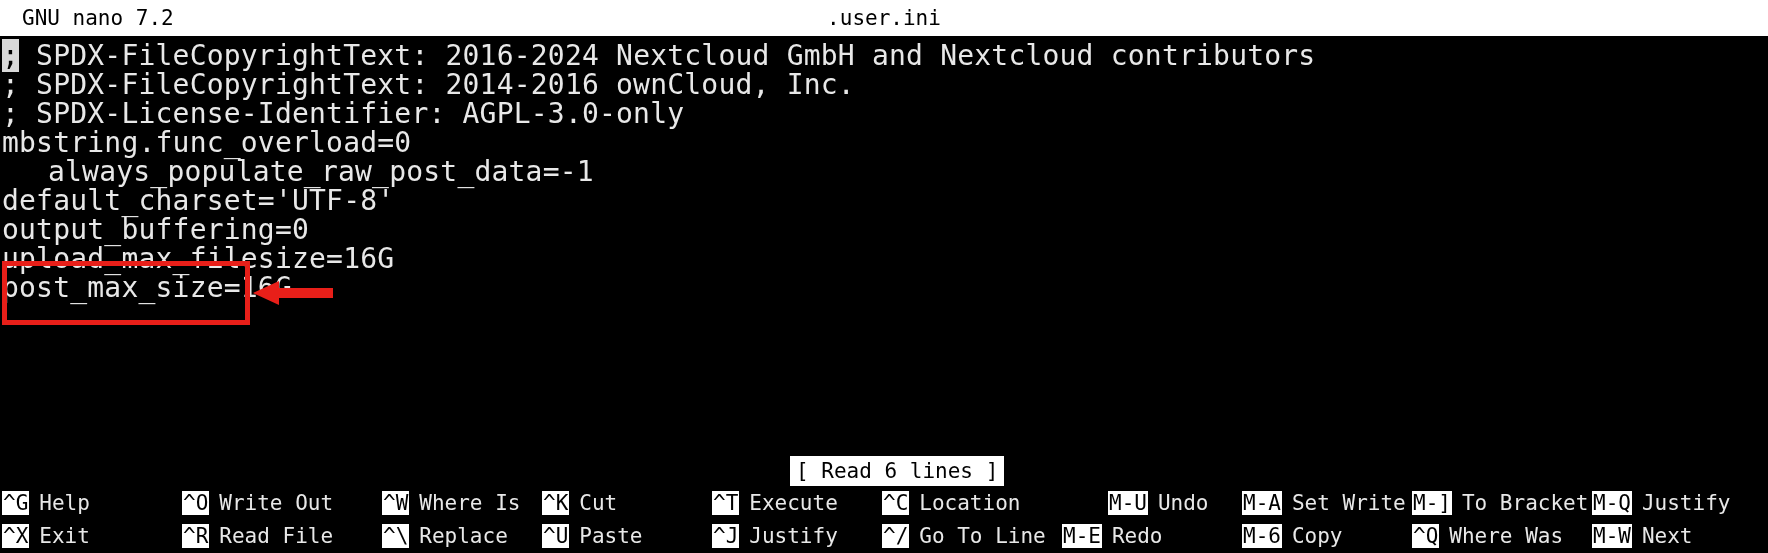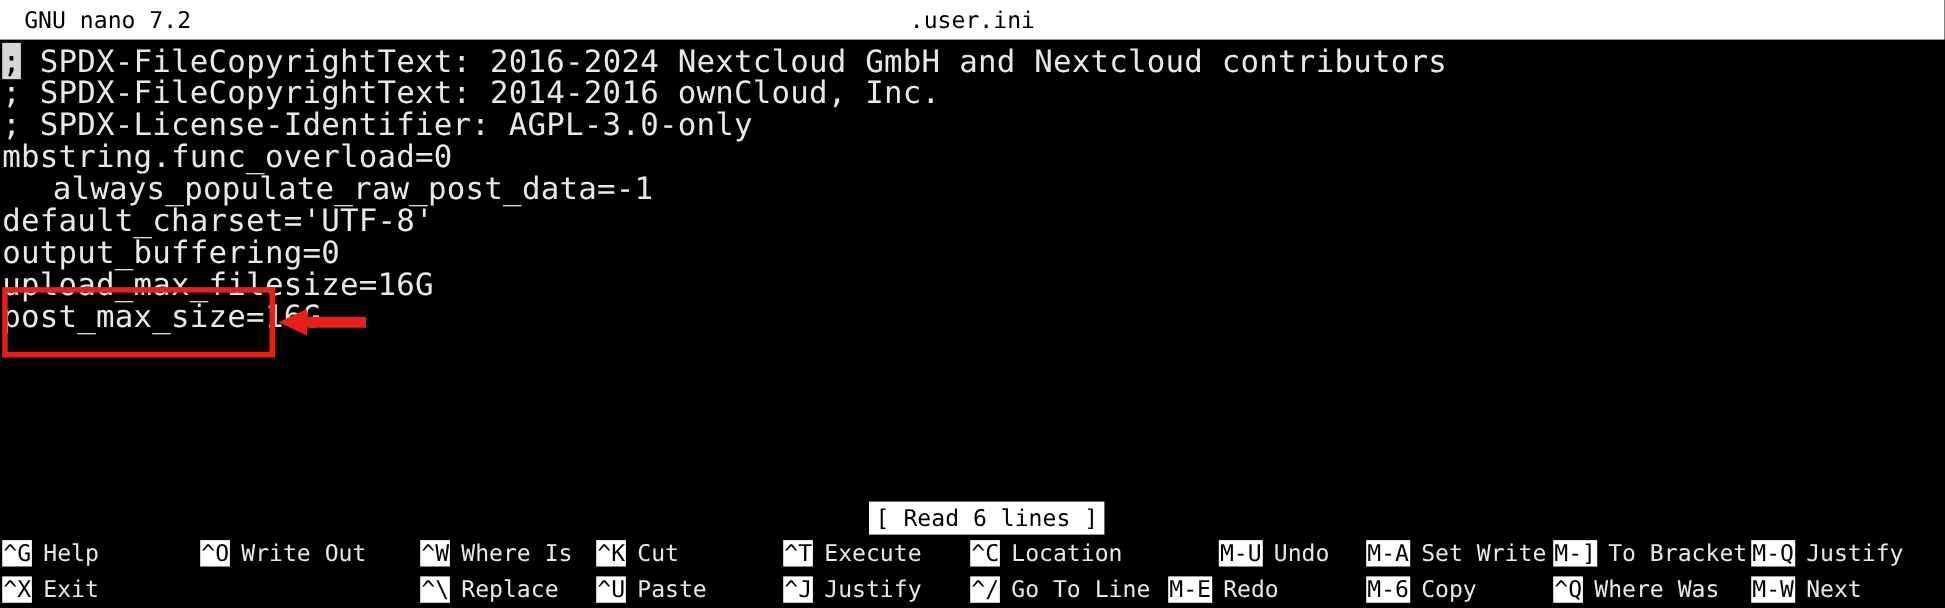--- a/index.html
+++ b/index.html
@@ -161,20 +161,21 @@
         <div class="sc-item" style="left: 542px;"><span class="sc-key">^K</span><span class="sc-label">Cut</span></div>
         <div class="sc-item" style="left: 712px;"><span class="sc-key">^T</span><span class="sc-label">Execute</span></div>
         <div class="sc-item" style="left: 882px;"><span class="sc-key">^C</span><span class="sc-label">Location</span></div>
         <div class="sc-item" style="left: 1062px; padding-left: 46px;"><span class="sc-key">M-U</span><span class="sc-label">Undo</span></div>
         <div class="sc-item" style="left: 1242px;"><span class="sc-key">M-A</span><span class="sc-label">Set Write</span></div>
         <div class="sc-item" style="left: 1412px;"><span class="sc-key">M-]</span><span class="sc-label">To Bracket</span></div>
         <div class="sc-item" style="left: 1592px;"><span class="sc-key">M-Q</span><span class="sc-label">Justify</span></div>
       </div>
     <div class="sc-row row1" id="sc-row-2">
         <div class="sc-item" style="left: 2px;"><span class="sc-key">^X</span><span class="sc-label">Exit</span></div>
+        <div class="sc-item" style="left: 182px;"><span class="sc-key">^R</span><span class="sc-label">Read File</span></div>
         <div class="sc-item" style="left: 382px;"><span class="sc-key">^\</span><span class="sc-label">Replace</span></div>
         <div class="sc-item" style="left: 542px;"><span class="sc-key">^U</span><span class="sc-label">Paste</span></div>
         <div class="sc-item" style="left: 712px;"><span class="sc-key">^J</span><span class="sc-label">Justify</span></div>
         <div class="sc-item" style="left: 882px;"><span class="sc-key">^/</span><span class="sc-label">Go To Line</span></div>
         <div class="sc-item" style="left: 1062px;"><span class="sc-key">M-E</span><span class="sc-label">Redo</span></div>
         <div class="sc-item" style="left: 1242px;"><span class="sc-key">M-6</span><span class="sc-label">Copy</span></div>
         <div class="sc-item" style="left: 1412px;"><span class="sc-key">^Q</span><span class="sc-label">Where Was</span></div>
         <div class="sc-item" style="left: 1592px;"><span class="sc-key">M-W</span><span class="sc-label">Next</span></div>
       </div>
   </div>

